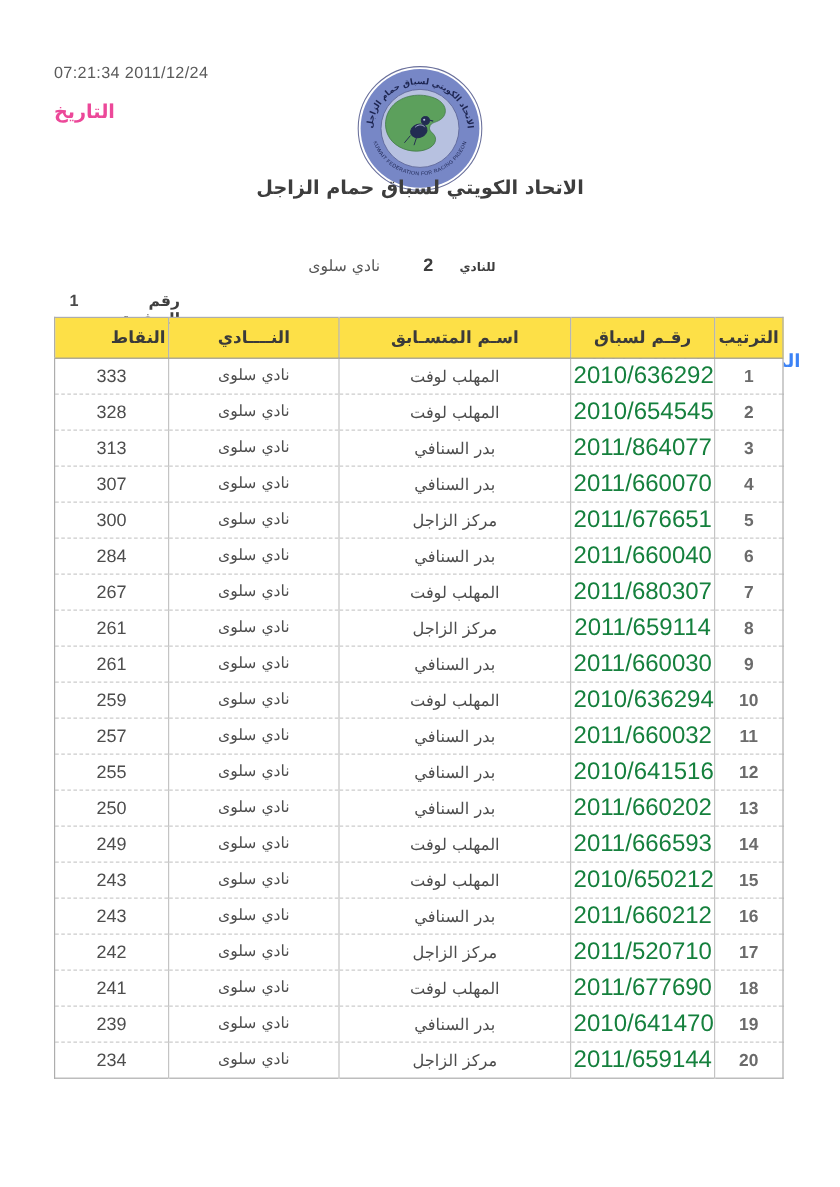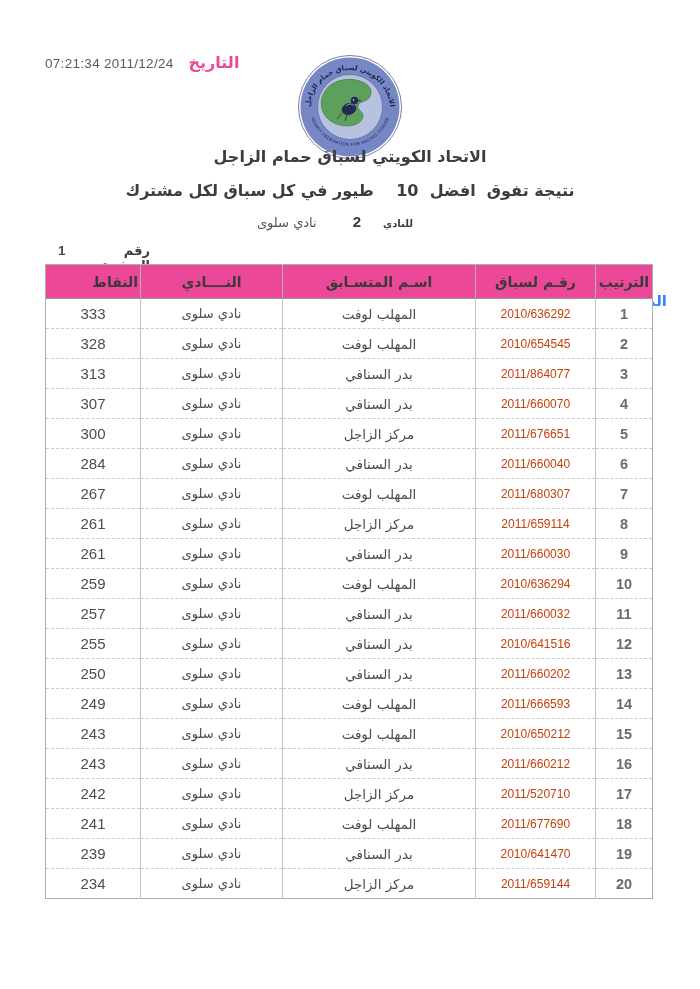--- a/index.html
+++ b/index.html
@@ -1,20 +1,20 @@
 <!DOCTYPE html>
 <html lang="ar"><head>
 <meta charset="utf-8">
 <style>
   html,body{margin:0;padding:0;background:#ffffff;}
   body{font-family:"DejaVu Sans",sans-serif;color:#4d4d4d;}
   .page{position:relative;width:700px;height:989px;background:#ffffff;overflow:hidden;}
 
   
-  .date-line{position:absolute;top:53px;left:45px;display:flex;align-items:baseline;gap:15px;direction:ltr;}
+  .date-line{position:absolute;top:53px;left:45px;display:flex;flex-direction:column;align-items:baseline;gap:15px;direction:ltr;}
   .date-line .dt{font-family:"Liberation Sans",sans-serif;font-size:13.5px;color:#5a5a5a;letter-spacing:.3px;}
   .date-line .lbl{font-size:16px;font-weight:bold;color:#ec4899;}
 
   
   .logo{position:absolute;top:52px;left:296px;width:108px;height:110px;}
 
   
   .title1{position:absolute;top:147px;left:0;width:700px;text-align:center;direction:rtl;font-size:16px;font-weight:bold;color:#3d3d3d;}
   .title2{position:absolute;top:181px;left:0;width:700px;text-align:center;direction:rtl;font-size:16px;font-weight:bold;color:#3d3d3d;white-space:pre;}
   .title3{position:absolute;top:213px;right:287px;display:flex;direction:rtl;align-items:baseline;gap:22px;}
@@ -25,28 +25,28 @@
   
   .season-line{position:absolute;top:238px;right:33px;display:flex;direction:rtl;align-items:baseline;gap:22px;}
   .season-line .lbl{font-size:15px;font-weight:bold;color:#3b82f6;}
   .season-line .val{font-size:22px;color:#6d28d9;font-family:"Liberation Sans",sans-serif;letter-spacing:.5px;margin-top:48px;}
   .pagenum-line{position:absolute;top:243px;left:58px;width:92px;display:flex;direction:rtl;align-items:baseline;gap:16px;}
   .pagenum-line .lbl{font-size:13px;font-weight:bold;color:#3f3f3f;}
   .pagenum-line .val{font-size:13.5px;font-weight:bold;color:#4a4a4a;font-family:"Liberation Sans",sans-serif;}
 
   
   table.results{position:absolute;top:264px;left:45px;width:607px;border-collapse:collapse;table-layout:fixed;direction:rtl;border:1px solid #adadad;}
-  table.results thead th{background:#ec4899;height:33px;font-size:14px;font-weight:bold;color:#3a3a3a;border-left:1px solid #b5b5b5;border-bottom:1px solid #9c9c9c;text-align:center;vertical-align:middle;padding:0 3px;}
+  table.results thead th{background:#fde047;height:33px;font-size:14px;font-weight:bold;color:#3a3a3a;border-left:1px solid #b5b5b5;border-bottom:1px solid #9c9c9c;text-align:center;vertical-align:middle;padding:0 3px;}
   table.results thead th:last-child{border-left:none;}
   table.results thead th.h-points{text-align:right;padding-left:6px;padding-right:2px;}
   table.results tbody td{height:29px;border-left:1px solid #c4c4c4;border-bottom:1px dashed #cccccc;text-align:center;vertical-align:middle;background:#ffffff;padding:0 2px;}
   table.results tbody td:last-child{border-left:none;}
   table.results tbody tr:last-child td{border-bottom:none;}
   .c-rank{font-family:"Liberation Sans",sans-serif;font-size:14.5px;font-weight:bold;color:#6b6b6b;}
-  .c-ring{font-family:"Liberation Sans",sans-serif;font-size:12px;color:#c2410c;direction:ltr;}
+  .c-ring{font-family:"Liberation Sans",sans-serif;font-size:20px;color:#15803d;direction:ltr;}
   .c-name{font-size:13.5px;color:#4d4d4d;}
   .c-club{font-size:13px;color:#4d4d4d;}
   .c-points{font-family:"Liberation Sans",sans-serif;font-size:15px;color:#4d4d4d;}
 </style>
 </head>
 <body>
 
 <div class="page">
 
   <div class="date-line">
@@ -73,21 +73,20 @@
     </defs>
     <text font-size="7" font-weight="bold" fill="#1c2450" font-family="DejaVu Sans, sans-serif">
       <textPath href="#arcTop" startOffset="50%" text-anchor="middle">الاتحاد الكويتي لسباق حمام الزاجل</textPath>
     </text>
     <text font-size="4.3" fill="#1c2450" font-family="Liberation Sans, sans-serif" letter-spacing="0.3">
       <textPath href="#arcBot" startOffset="50%" text-anchor="middle">KUWAIT FEDERATION FOR RACING PIGEON</textPath>
     </text>
   </svg>
 
   <div class="title1">الاتحاد الكويتي لسباق حمام الزاجل</div>
-  <div class="title2">نتيجة تفوق  افضل  10    طيور في كل سباق لكل مشترك</div>
 
   <div class="title3">
     <span class="club-label">للنادي</span>
     <span class="club-number">2</span>
     <span class="club-name">نادي سلوى</span>
   </div>
 
   <div class="season-line">
     <span class="lbl">الموسم</span>
     <span class="val">20122011</span>

